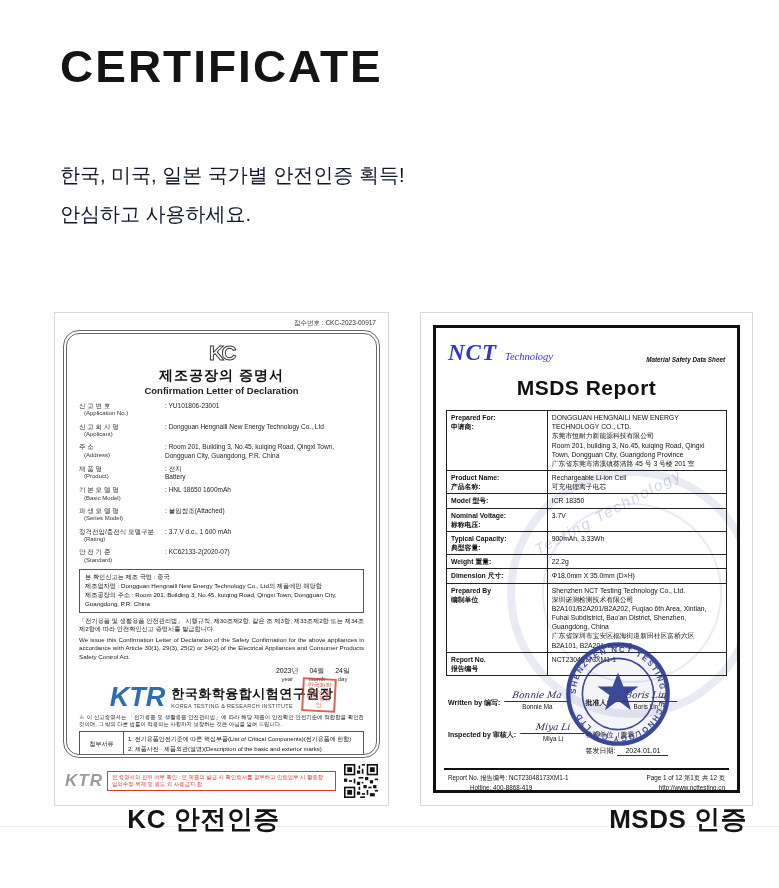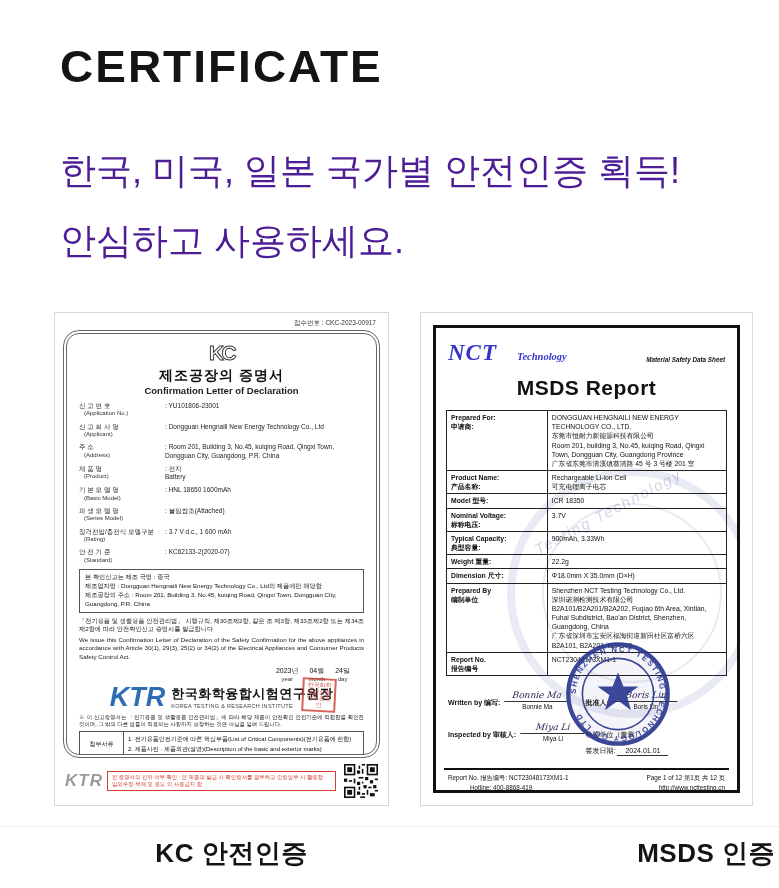--- a/index.html
+++ b/index.html
@@ -2,21 +2,21 @@
 <html><head>
 <meta charset="utf-8">
 <style>
   * { margin:0; padding:0; box-sizing:border-box; }
   body { background:#fff; font-family:"Liberation Sans", sans-serif; color:#111; }
   .page { position:relative; width:779px; height:888px; background:#fff; overflow:hidden; }
 
   
   .page-title { position:absolute; left:60px; top:40px; font-size:46px; font-weight:800;
     letter-spacing:2px; color:#141414; transform:scaleY(0.98); transform-origin:left top; }
-  .page-subtitle { position:absolute; left:60px; top:136px; font-size:36px; line-height:1.95; color:#4c1d95; }
+  .page-subtitle { position:absolute; left:60px; top:156px; font-size:20px; line-height:1.95; color:#0f172a; }
 
   
   .certs { position:absolute; top:312px; left:12px; width:779px; display:flex; }
   .panel { background:#fff; border:1px solid #d8d8d8; height:494px; position:relative; overflow:hidden; }
   .kc-panel { width:335px; margin-left:42px; padding:4px 8px 6px; }
   .msds-panel { width:333px; margin-left:31px; padding:12px 12px; }
 
   
   .receipt-no { text-align:right; font-size:6.5px; color:#333; padding:2px 4px 2px 0; }
   .kc-outer { border:1px solid #666; border-radius:16px; padding:2px; height:428px; }
@@ -59,21 +59,21 @@
   .msds-box { border:3px solid #111; height:100%; padding:8px 10px 0; position:relative; display:flex; flex-direction:column; overflow:hidden; }
   .wm-circle { position:absolute; right:-20px; top:140px; width:250px; height:250px; border:8px solid rgba(43,57,144,.10);
     border-radius:50%; pointer-events:none; }
   .wm-circle2 { position:absolute; right:15px; top:175px; width:180px; height:180px; border:2px solid rgba(43,57,144,.10);
     border-radius:50%; pointer-events:none; }
   .wm-text { position:absolute; left:90px; top:175px; font-size:15px; font-style:italic; color:rgba(43,57,144,.22);
     transform:rotate(-28deg); pointer-events:none; letter-spacing:2px; }
   .msds-header { display:flex; justify-content:space-between; align-items:flex-end; padding:4px 2px 0; }
   .nct-logo { color:#3534c8; font-family:"Liberation Serif", serif; font-style:italic; }
   .nct-logo .n1 { font-size:23px; font-weight:800; letter-spacing:1px; }
-  .nct-logo .n2 { font-size:10.5px; font-weight:700; margin-left:20px; }
+  .nct-logo .n2 { font-size:10.5px; font-weight:400; margin-left:8px; }
   .sheet-label { font-size:6.3px; font-weight:700; font-style:italic; color:#111; padding-bottom:3px; }
   .msds-title { text-align:center; font-size:21px; font-weight:800; margin:10px 0 10px; letter-spacing:0.5px; }
   table.msds { width:100%; border-collapse:collapse; position:relative; z-index:2; }
   table.msds td { border:1px solid #222; font-size:6.8px; line-height:1.35; padding:2px 4px; vertical-align:top; white-space:pre-line; }
   td.mlabel { width:36%; font-weight:700; }
   .sig-area { position:relative; flex:1; padding:14px 4px 0 2px; font-size:7px; z-index:2; }
   .sig-row { display:flex; margin-bottom:12px; }
   .sig-cell { display:flex; flex:1; align-items:flex-start; }
   .sig-label { font-weight:700; padding-top:8px; }
   .sigline { display:inline-block; margin-left:5px; text-align:center; min-width:64px; }
@@ -84,21 +84,21 @@
   .date-line { padding-top:6px; }
   .date-line u { text-decoration:none; border-bottom:1px solid #333; padding:0 8px 1px; }
   .blue-seal { position:absolute; left:118px; top:-36px; width:108px; height:108px; opacity:.92; z-index:3; }
   .msds-footer { border-top:2px solid #111; display:flex; justify-content:space-between; font-size:6.3px;
     line-height:1.6; padding:3px 4px 6px; margin:0 -2px; position:relative; z-index:2; }
   .f-left div:last-child { padding-left:22px; }
   .f-right { text-align:right; }
 
   
   .divider { position:absolute; top:826px; left:0; width:779px; border-top:1px solid #ededed; }
-  .captions { position:absolute; top:836px; left:0; width:779px; display:flex;padding-left:28px; }
+  .captions { position:absolute; top:802px; left:0; width:779px; display:flex; }
   .caption { font-size:26px; font-weight:700; color:#141414; letter-spacing:0.5px; }
   .caption.kc { width:377px; text-align:center; padding-left:30px; }
   .caption.msds { width:370px; text-align:right; }
 </style>
 </head>
 <body>
 
 <div class="page">
 
   <div class="page-title">CERTIFICATE</div>

